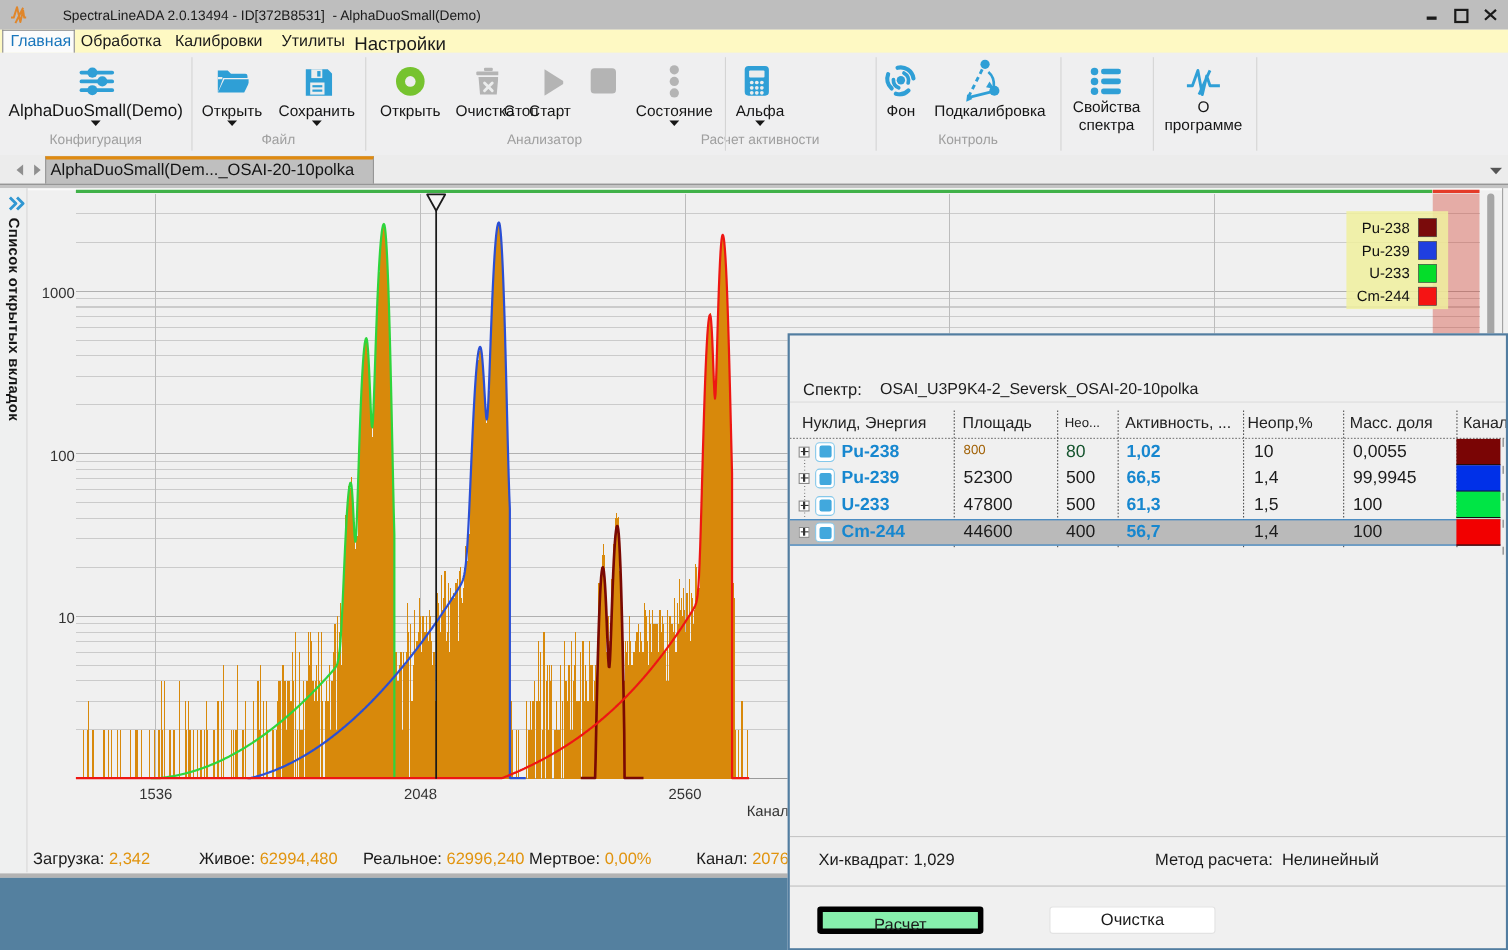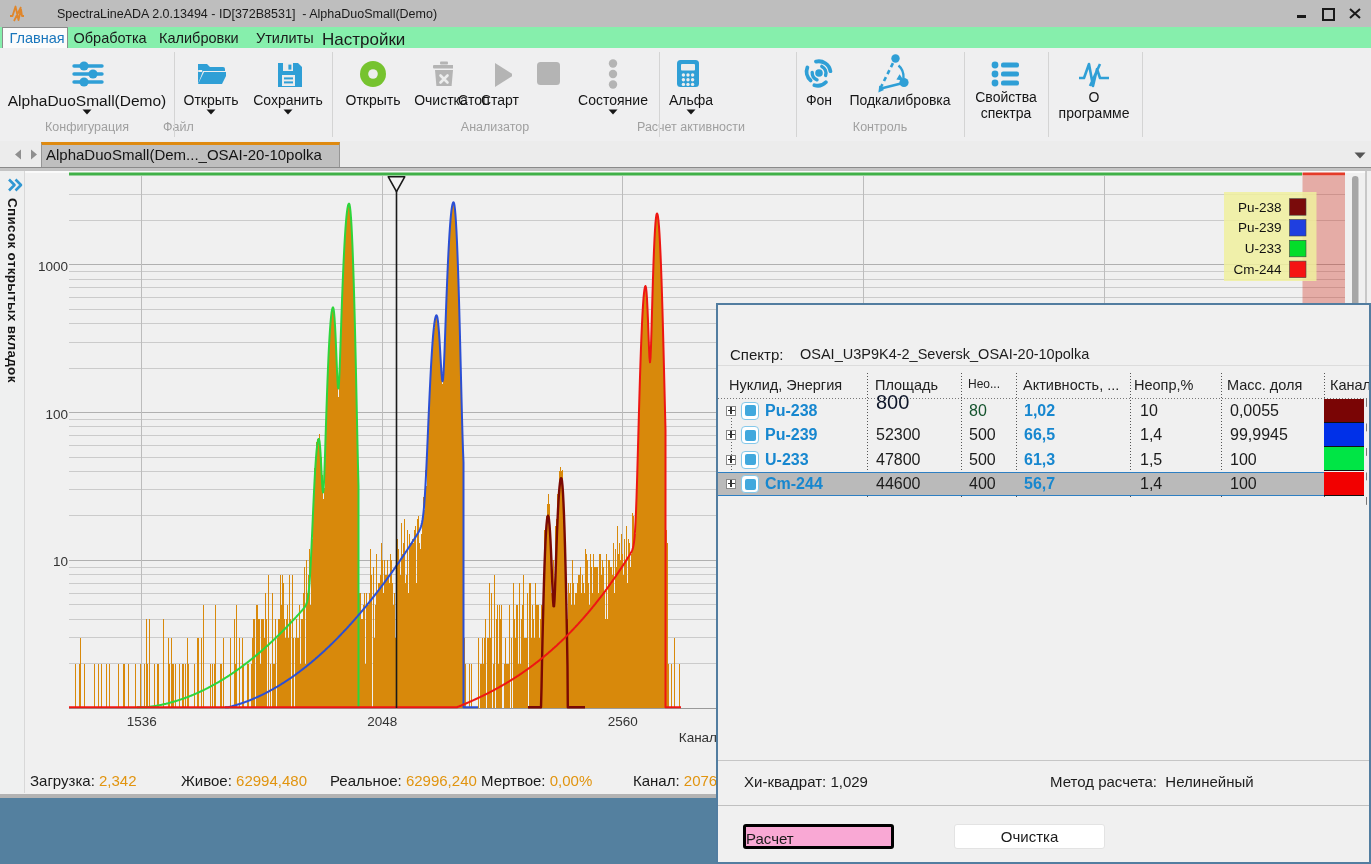--- a/index.html
+++ b/index.html
@@ -90,21 +90,21 @@
 <svg width="14" height="18" viewBox="0 0 14 18" style="position:absolute;left:10px;top:5px">
       <path fill="none" stroke="#e0862a" stroke-width="1.8" stroke-linejoin="round" d="M0 11 2.5 11 5.5 1.5 8.5 15 11 4.5 12 11 14 11M11 2 4 16"></path>
     </svg>
 <div style="position:absolute;left:57px;top:6.5px;font-size:12.5px;color:#1a1a1a">SpectraLineADA 2.0.13494 - ID[372B8531]&nbsp; - AlphaDuoSmall(Demo)</div>
 <div style="position:absolute;left:1297px;top:15px;width:9px;height:3px;background:#1a1a1a"></div>
 <div style="position:absolute;left:1322px;top:8px;width:9px;height:9px;border:2px solid #1a1a1a"></div>
 <svg width="12" height="11" viewBox="0 0 12 11" style="position:absolute;left:1349px;top:8px">
       <path d="M1 1 11 10M11 1 1 10" stroke="#1a1a1a" stroke-width="2"></path>
     </svg>
 </div>
-<div style="position:absolute;left:0;top:27px;width:1371px;height:21px;background:#86efac">
+<div style="position:absolute;left:0;top:27px;width:1371px;height:21px;background:#fef9c3">
 <div style="position:absolute;left:2px;top:0px;width:66px;height:21px;background:#fbfbfb;border:1px solid #8c8c8c;border-bottom:none;box-sizing:border-box"></div>
 <div style="position:absolute;left:9.5px;top:3px;font-size:14.5px;color:#1976bc">Главная</div>
 <div style="position:absolute;left:73.5px;top:3px;font-size:14.5px;color:#1a1a1a">Обработка</div>
     <div style="position:absolute;left:159px;top:3px;font-size:14.5px;color:#1a1a1a">Калибровки</div>
     <div style="position:absolute;left:256px;top:3px;font-size:14.5px;color:#1a1a1a">Утилиты</div>
     <div style="position:absolute;left:322px;top:3px;font-size:17px;color:#1a1a1a">Настройки</div>
 </div>
 <div style="position:absolute;left:0;top:48px;width:1371px;height:93px;background:#efeff0">
 <svg width="32" height="28" viewBox="0 0 32 28" style="position:absolute;left:72.0px;top:11.5px">
       <g stroke="#2f9fd6" stroke-width="3.4" stroke-linecap="round" fill="#2f9fd6">
@@ -227,21 +227,21 @@
         <circle cx="4" cy="23" r="3.4"></circle>
         <rect x="10" y="20.4" width="18" height="5.2" rx="2.2"></rect>
       </g>
     </svg>
     <div style="position:absolute;left:926px;top:42px;width:160px;text-align:center;font-size:14px;line-height:15.5px;color:#151515">Свойства<br>спектра</div>
     <svg width="32" height="28" viewBox="0 0 32 28" style="position:absolute;left:1078.0px;top:11.5px">
       <path fill="none" stroke="#2f9fd6" stroke-width="2.6" stroke-linejoin="round" d="M1 18 6 18 11 4 15 26 19 9 22 18 31 18M22 4 12 26"></path>
     </svg>
     <div style="position:absolute;left:1014px;top:42px;width:160px;text-align:center;font-size:14px;line-height:15.5px;color:#151515">О<br>программе</div>
     <div style="position:absolute;left:-3px;top:72px;width:180px;text-align:center;font-size:12.5px;color:#9f9f9f">Конфигурация</div>
-    <div style="position:absolute;left:163px;top:72px;width:180px;font-size:12.5px;color:#9f9f9f">Файл</div>
+    <div style="position:absolute;left:163px;top:72px;width:180px;text-align:center;font-size:12.5px;color:#9f9f9f">Файл</div>
     <div style="position:absolute;left:405px;top:72px;width:180px;text-align:center;font-size:12.5px;color:#9f9f9f">Анализатор</div>
     <div style="position:absolute;left:637px;top:72px;width:180px;text-align:left;font-size:12.5px;color:#9f9f9f">Расчет активности</div>
     <div style="position:absolute;left:790px;top:72px;width:180px;text-align:center;font-size:12.5px;color:#9f9f9f">Контроль</div>
     <div style="position:absolute;left:174px;top:4px;width:1px;height:85px;background:#d4d4d4"></div>
     <div style="position:absolute;left:332px;top:4px;width:1px;height:85px;background:#d4d4d4"></div>
     <div style="position:absolute;left:659px;top:4px;width:1px;height:85px;background:#d4d4d4"></div>
     <div style="position:absolute;left:796px;top:4px;width:1px;height:85px;background:#d4d4d4"></div>
     <div style="position:absolute;left:964px;top:4px;width:1px;height:85px;background:#d4d4d4"></div>
     <div style="position:absolute;left:1048px;top:4px;width:1px;height:85px;background:#d4d4d4"></div>
     <div style="position:absolute;left:1142px;top:4px;width:1px;height:85px;background:#d4d4d4"></div>
@@ -300,21 +300,21 @@
     <div style="position:absolute;left:412px;top:68px;width:1px;height:126px;background-image:linear-gradient(#555 45%,transparent 45%);background-size:1px 3px"></div>
     <div style="position:absolute;left:502.5px;top:68px;width:1px;height:126px;background-image:linear-gradient(#555 45%,transparent 45%);background-size:1px 3px"></div>
     <div style="position:absolute;left:605.5px;top:68px;width:1px;height:126px;background-image:linear-gradient(#555 45%,transparent 45%);background-size:1px 3px"></div>
 <div style="position:absolute;left:12.5px;top:104px;width:1px;height:80px;background-image:linear-gradient(#666 30%,transparent 30%);background-size:1px 3px"></div>
 <div style="position:absolute;left:8px;top:101px;width:10px;height:10px;border:1px solid #888;background:#fff;box-sizing:border-box"></div>
 <div style="position:absolute;left:9.5px;top:105px;width:7px;height:1.4px;background:#333"></div>
 <div style="position:absolute;left:12.4px;top:102px;width:1.4px;height:7px;background:#333"></div>
 <div style="position:absolute;left:23px;top:97px;width:18px;height:18px;border:1.5px solid #85c8ea;border-radius:4px;background:#fff;box-sizing:border-box"></div>
 <div style="position:absolute;left:26.5px;top:100px;width:11px;height:11px;border-radius:2px;background:#41a8dd"></div>
 <div style="position:absolute;left:47px;top:97px;font-size:16px;font-weight:bold;color:#1787cf">Pu-238</div>
-<div style="position:absolute;left:158px;top:86px;font-size:20px;color:#0f172a">800</div>
+<div style="position:absolute;left:158px;top:97px;font-size:12px;color:#a16207">800</div>
 <div style="position:absolute;left:251px;top:97px;font-size:16px;color:#14532d">80</div>
 <div style="position:absolute;left:306px;top:97px;font-size:16px;font-weight:bold;color:#1787cf">1,02</div>
 <div style="position:absolute;left:422px;top:97px;font-size:16px;color:#1c1c1c">10</div>
 <div style="position:absolute;left:512px;top:97px;font-size:16px;color:#1c1c1c">0,0055</div>
 <div style="position:absolute;left:606px;top:94px;width:40px;height:24px;background:#7a0505;border-bottom:1px solid #111;box-sizing:border-box"></div>
     <div style="position:absolute;left:8px;top:125px;width:10px;height:10px;border:1px solid #888;background:#fff;box-sizing:border-box"></div>
 <div style="position:absolute;left:9.5px;top:129px;width:7px;height:1.4px;background:#333"></div>
 <div style="position:absolute;left:12.4px;top:126px;width:1.4px;height:7px;background:#333"></div>
 <div style="position:absolute;left:23px;top:121px;width:18px;height:18px;border:1.5px solid #85c8ea;border-radius:4px;background:#fff;box-sizing:border-box"></div>
 <div style="position:absolute;left:26.5px;top:125px;width:11px;height:11px;border-radius:2px;background:#41a8dd"></div>
@@ -348,14 +348,14 @@
 <div style="position:absolute;left:251px;top:170px;font-size:16px;color:#1c1c1c">400</div>
 <div style="position:absolute;left:306px;top:170px;font-size:16px;font-weight:bold;color:#1787cf">56,7</div>
 <div style="position:absolute;left:422px;top:170px;font-size:16px;color:#1c1c1c">1,4</div>
 <div style="position:absolute;left:512px;top:170px;font-size:16px;color:#1c1c1c">100</div>
 <div style="position:absolute;left:606px;top:167px;width:40px;height:24px;background:#f20000;border-bottom:1px solid #111;box-sizing:border-box"></div>
 <div style="position:absolute;left:648px;top:94px;width:1px;height:122px;background-image:linear-gradient(#777 30%,transparent 30%);background-size:1px 24.5px"></div>
 <div style="position:absolute;left:0px;top:455px;width:651px;height:1px;background:#c6c6c6"></div>
 <div style="position:absolute;left:26px;top:468px;font-size:15px;color:#1c1c1c">Хи-квадрат: 1,029</div>
 <div style="position:absolute;left:332px;top:468px;font-size:15px;color:#1c1c1c">Метод расчета:&nbsp; Нелинейный</div>
 <div style="position:absolute;left:0px;top:500px;width:651px;height:1px;background:#c0c0c0"></div>
-<div style="position:absolute;left:25px;top:519px;width:151px;height:25px;background:#f9a8d4;border:3px solid #000000;border-radius:3px;box-sizing:border-box;text-align:left;font-size:15px;line-height:23px;color:#1a1a1a">Расчет</div>
+<div style="position:absolute;left:25px;top:519px;width:151px;height:25px;background:#86efac;border:5px solid #000000;border-radius:3px;box-sizing:border-box;text-align:center;font-size:15px;line-height:23px;color:#1a1a1a">Расчет</div>
 <div style="position:absolute;left:236px;top:519px;width:151px;height:25px;background:#fff;border:1px solid #e3e3e3;border-radius:3px;box-sizing:border-box;text-align:center;font-size:15px;line-height:23px;color:#1a1a1a">Очистка</div>
 </div>
 </body></html>

